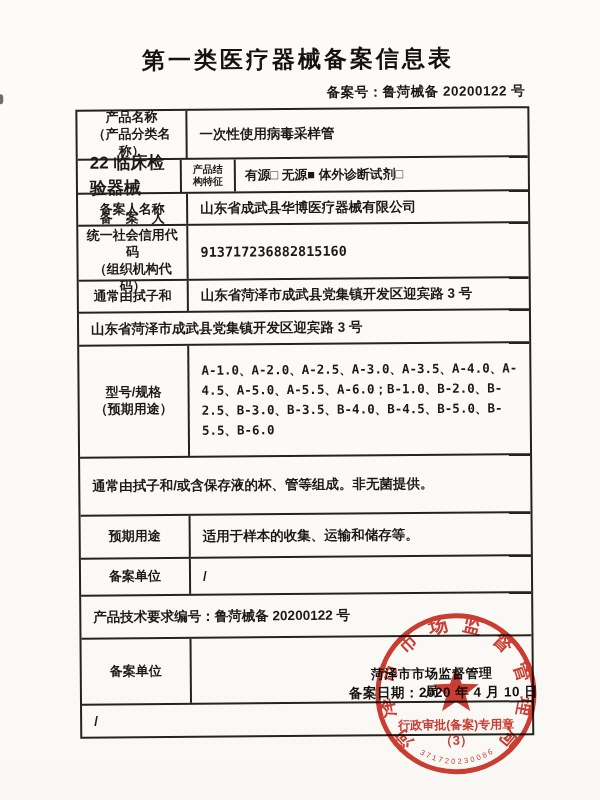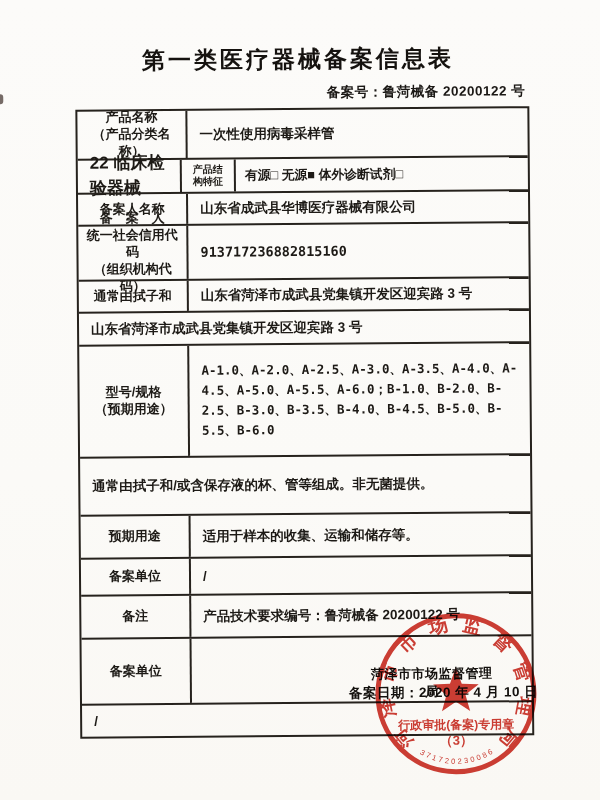--- a/index.html
+++ b/index.html
@@ -149,21 +149,20 @@
       <div class="cell label-cell">预期用途</div>
       <div class="cell value-cell">适用于样本的收集、运输和储存等。</div>
     </div>
 
     <div class="row r9">
       <div class="cell label-cell">备案单位</div>
       <div class="cell value-cell">/</div>
     </div>
 
     <div class="row r10">
-      <div class="cell label-cell">备注</div>
       <div class="cell value-cell">产品技术要求编号：鲁菏械备 20200122 号</div>
     </div>
 
     <div class="row r11">
       <div class="cell label-cell">备案单位</div>
       <div class="cell value-cell"></div>
     </div>
 
     <div class="row r12">
       <div class="cell value-cell">/</div>

